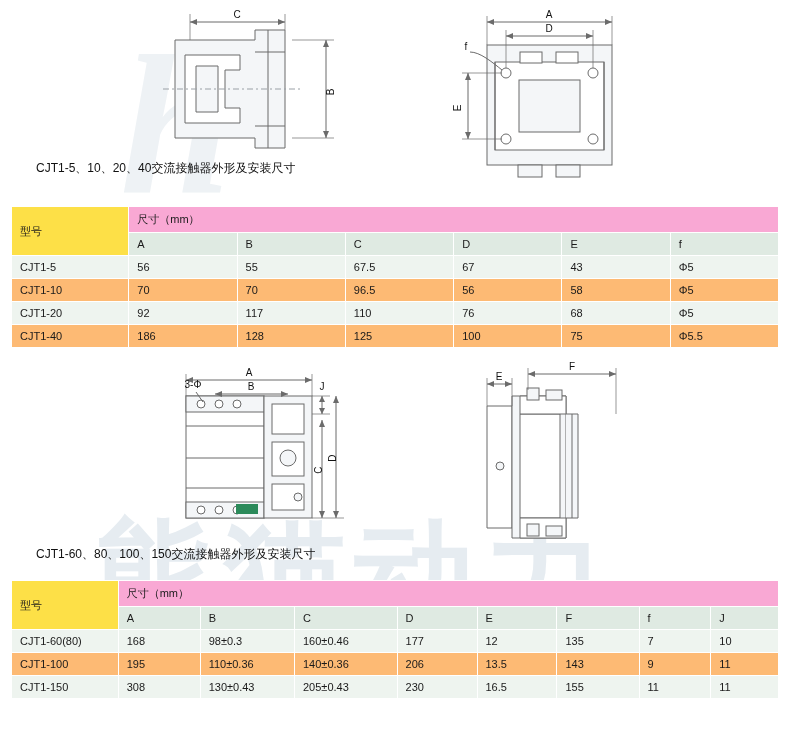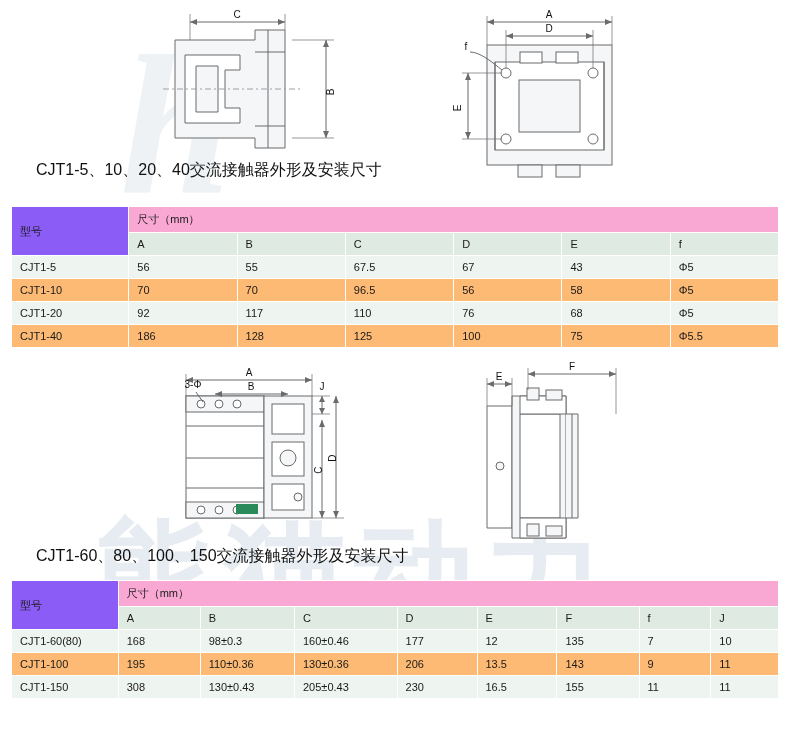--- a/index.html
+++ b/index.html
@@ -61,21 +61,21 @@
   }
 
   
   .fig-block {
     position: relative;
   }
   svg.dia {
     display: block;
   }
   .cap {
-    font-size: 16px;
+    font-size: 12px;
     color: #111;
   }
 
   
   table.spec {
     border-collapse: collapse;
     width: 768px;
     margin: 0 11px;
     font-size: 11px;
   }
@@ -94,21 +94,21 @@
   .hdr-mid {
     background: #dfeae2;
   }
   .row-a {
     background: #eef4ef;
   }
   .row-b {
     background: #fdba74;
   }
   .lbl-cell {
-    background: #8b5cf6;
+    background: #fde047;
     margin-left: 8px;
   }
 
   .tbl-wrap {
     margin-top: 6px;
   }
 
   .caption-row {
     margin: 8px 0 0 18px;
   }
@@ -422,21 +422,21 @@
           <td class="row-a">177</td>
           <td class="row-a">12</td>
           <td class="row-a">135</td>
           <td class="row-a">7</td>
           <td class="row-a">10</td>
         </tr>
         <tr>
           <td class="row-b">CJT1-100</td>
           <td class="row-b">195</td>
           <td class="row-b">110±0.36</td>
-          <td class="row-b">130±0.36</td>
+          <td class="row-b">140±0.36</td>
           <td class="row-b">206</td>
           <td class="row-b">13.5</td>
           <td class="row-b">143</td>
           <td class="row-b">9</td>
           <td class="row-b">11</td>
         </tr>
         <tr>
           <td class="row-a">CJT1-150</td>
           <td class="row-a">308</td>
           <td class="row-a">130±0.43</td>

